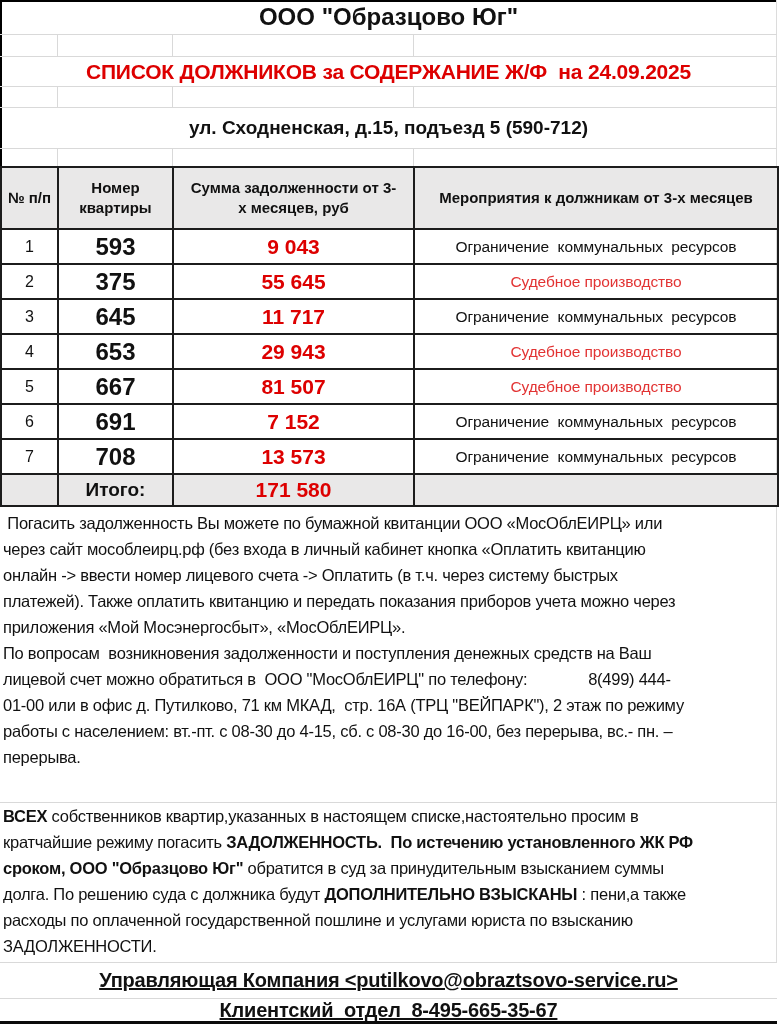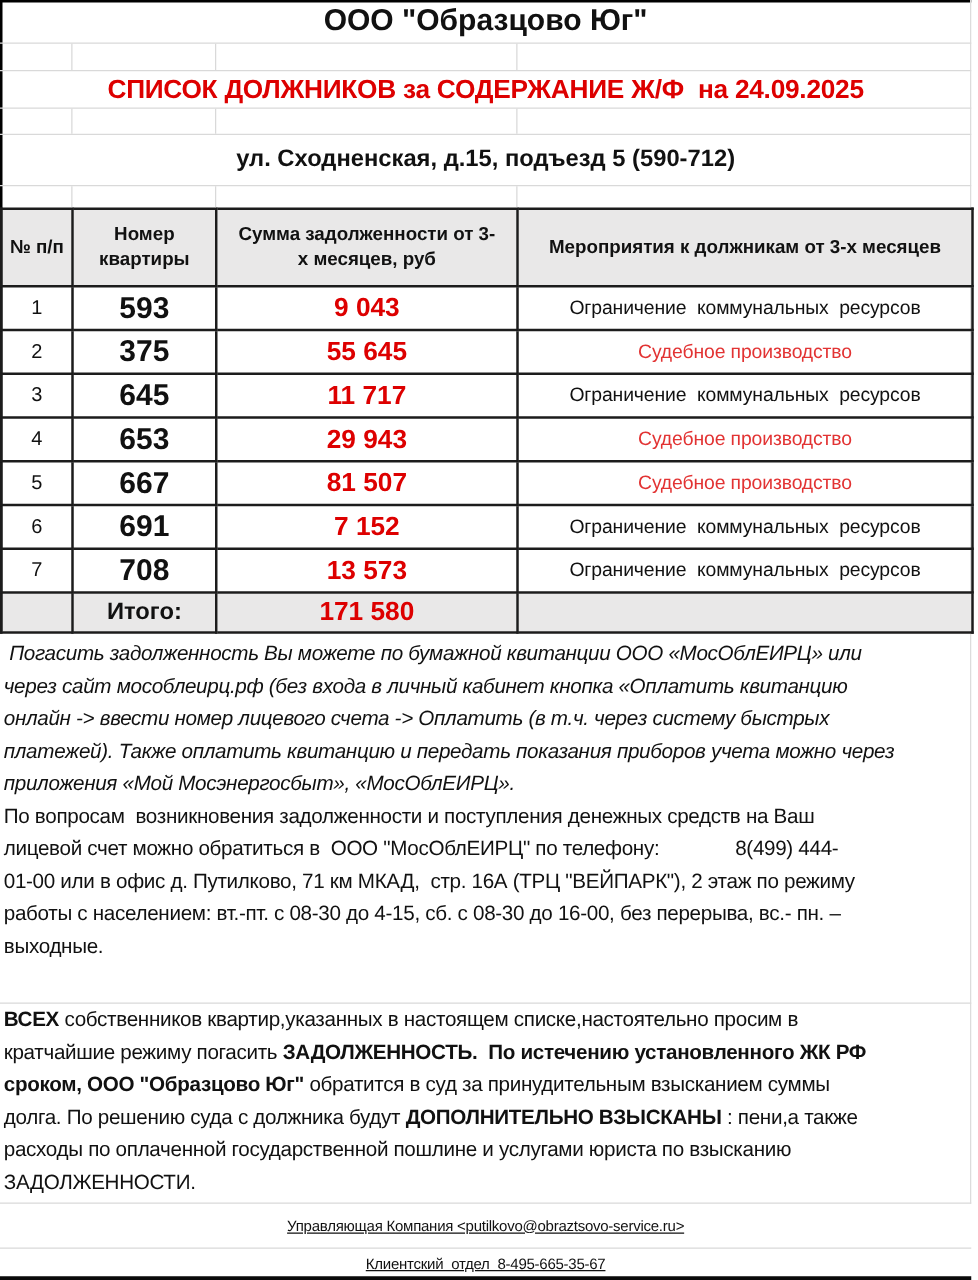--- a/index.html
+++ b/index.html
@@ -35,27 +35,27 @@
   .c-num{font-size:16px;}
   .c-flat{font-size:24px;font-weight:bold;}
   .c-debt{font-size:21px;font-weight:bold;color:var(--red);white-space:pre;}
   .c-action{font-size:15.5px;white-space:pre;letter-spacing:-0.1px;}
   .c-action.court{color:var(--court);}
   tr.total-row td{background:var(--hdr);height:32px;}
   .c-total-label{font-size:19px;font-weight:bold;}
   
   .para{padding-left:3px;}
   .para .pline{height:26px;line-height:26px;font-size:16.5px;white-space:pre;letter-spacing:-0.25px;}
-  .para.p1{padding-top:3px;font-style:italic;}
+  .para.p1{padding-top:3px;}
   .para.warn .pline b{font-weight:bold;margin-top:16px;}
   .gap-row{height:33px;box-sizing:border-box;border-bottom:1px solid #d9d9d9;width:777px;}
   .fill4{height:4px;box-sizing:border-box;border-bottom:1px solid #d9d9d9;width:777px;}
   
   .foot{width:777px;box-sizing:border-box;display:flex;align-items:center;justify-content:center;
-    font-size:12px;white-space:pre;letter-spacing:-0.2px;}
+    font-size:20px;white-space:pre;letter-spacing:-0.2px;font-weight:bold;}
   .foot span{text-decoration:underline;}
   .foot1{height:36px;border-bottom:1px solid #d9d9d9;}
   .foot2{height:23px;}
 </style>
 </head>
 <body>
 
 <div class="page" style="--red: #dd0000; --court: #e23333; --hdr: #e9e8e8;">
   <div class="edge-top"></div>
   <div class="edge-left"></div>
@@ -170,21 +170,21 @@
         <div class="pline">через сайт мособлеирц.рф (без входа в личный кабинет кнопка «Оплатить квитанцию</div>
         <div class="pline">онлайн -&gt; ввести номер лицевого счета -&gt; Оплатить (в т.ч. через систему быстрых</div>
         <div class="pline">платежей). Также оплатить квитанцию и передать показания приборов учета можно через</div>
         <div class="pline">приложения «Мой Мосэнергосбыт», «МосОблЕИРЦ».</div>
       </div>
     <div class="para p2">
         <div class="pline">По вопросам  возникновения задолженности и поступления денежных средств на Ваш</div>
         <div class="pline">лицевой счет можно обратиться в  ООО "МосОблЕИРЦ" по телефону:              8(499) 444-</div>
         <div class="pline">01-00 или в офис д. Путилково, 71 км МКАД,  стр. 16А (ТРЦ "ВЕЙПАРК"), 2 этаж по режиму</div>
         <div class="pline">работы с населением: вт.-пт. с 08-30 до 4-15, сб. с 08-30 до 16-00, без перерыва, вс.- пн. –</div>
-        <div class="pline">выходные.</div>
+        <div class="pline">перерыва.</div>
       </div>
     <div class="gap-row"></div>
     <div class="para warn">
         <div class="pline"><b>ВСЕХ</b><span> собственников квартир,указанных в настоящем списке,настоятельно просим в</span></div>
         <div class="pline"><span>кратчайшие режиму погасить </span><b>ЗАДОЛЖЕННОСТЬ.  По истечению установленного ЖК РФ</b></div>
         <div class="pline"><b>сроком, ООО "Образцово Юг"</b><span> обратится в суд за принудительным взысканием суммы</span></div>
         <div class="pline"><span>долга. По решению суда с должника будут </span><b>ДОПОЛНИТЕЛЬНО ВЗЫСКАНЫ</b><span> : пени,а также</span></div>
         <div class="pline"><span>расходы по оплаченной государственной пошлине и услугами юриста по взысканию</span></div>
         <div class="pline"><span>ЗАДОЛЖЕННОСТИ.</span></div>
       </div>

